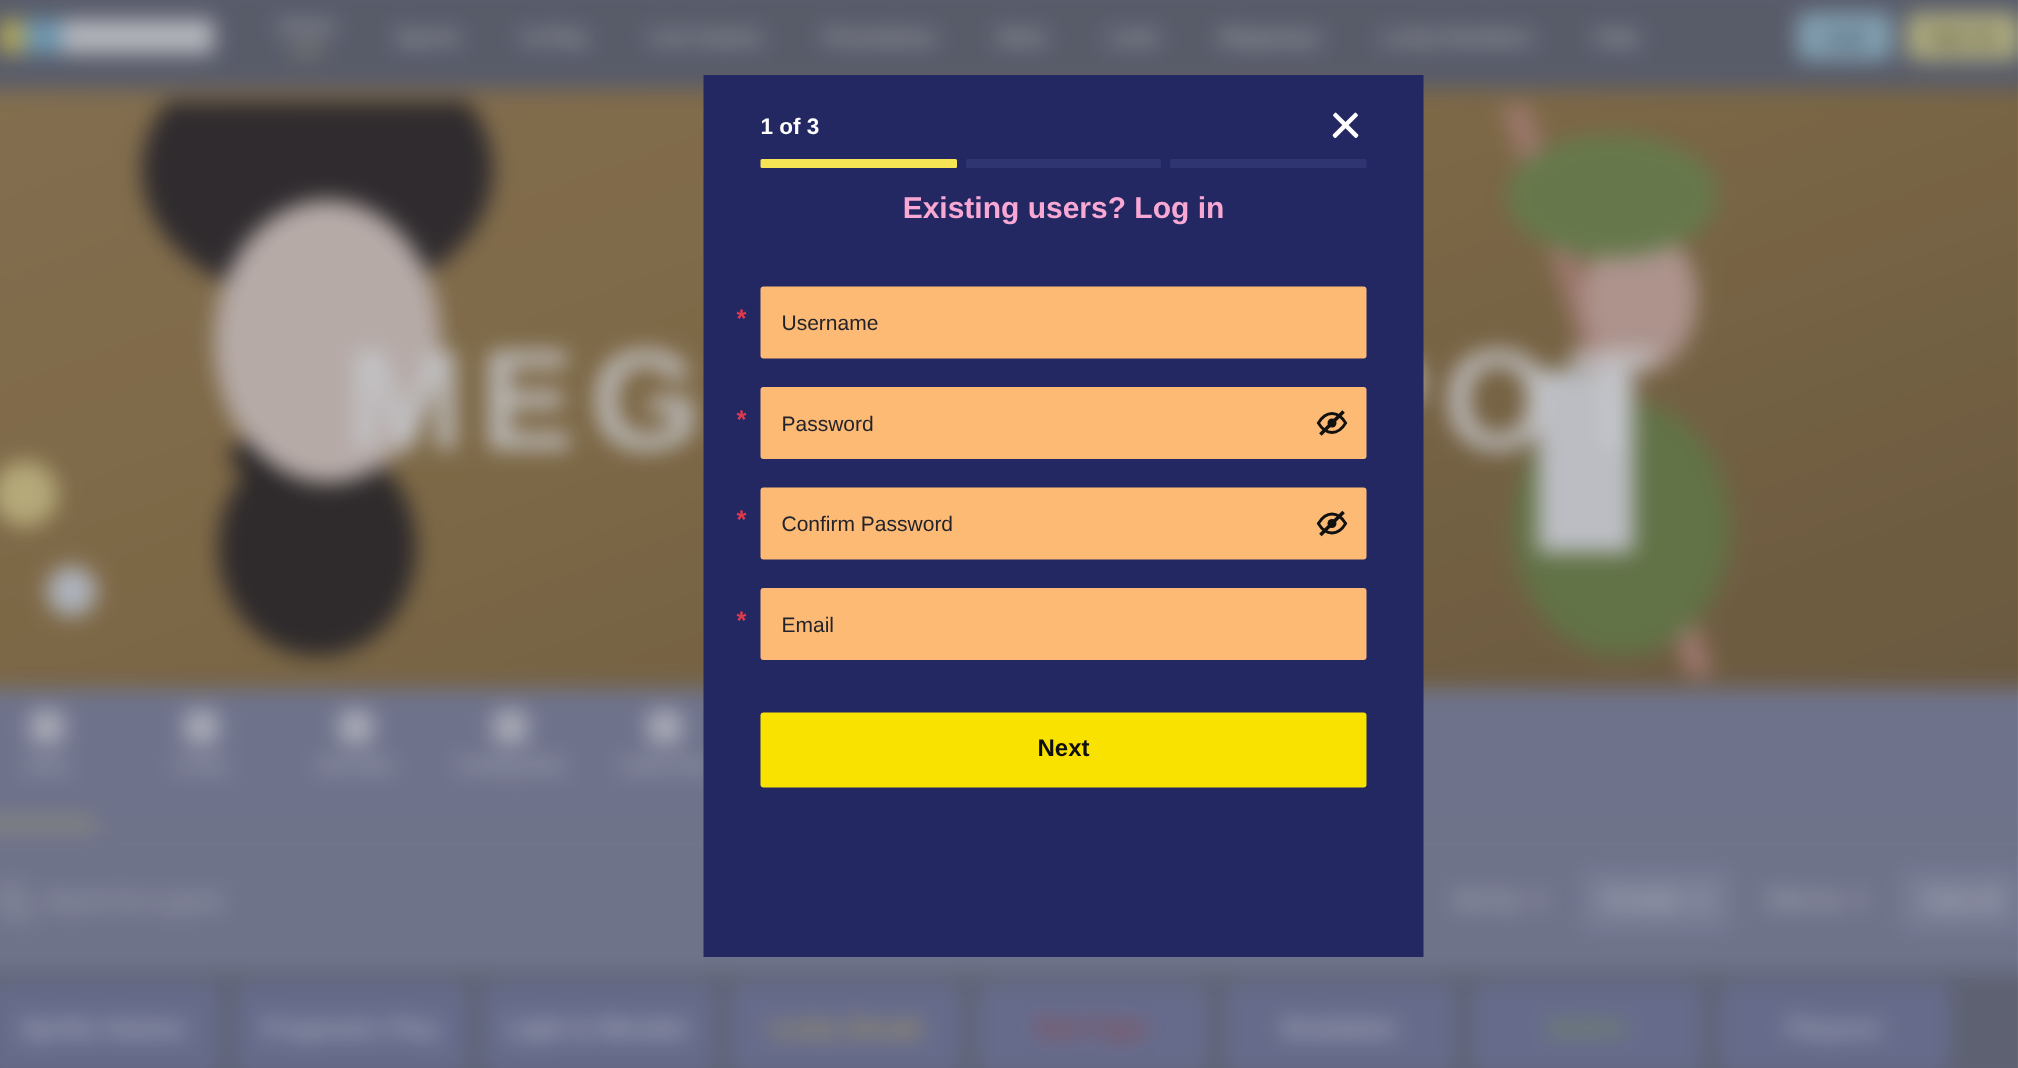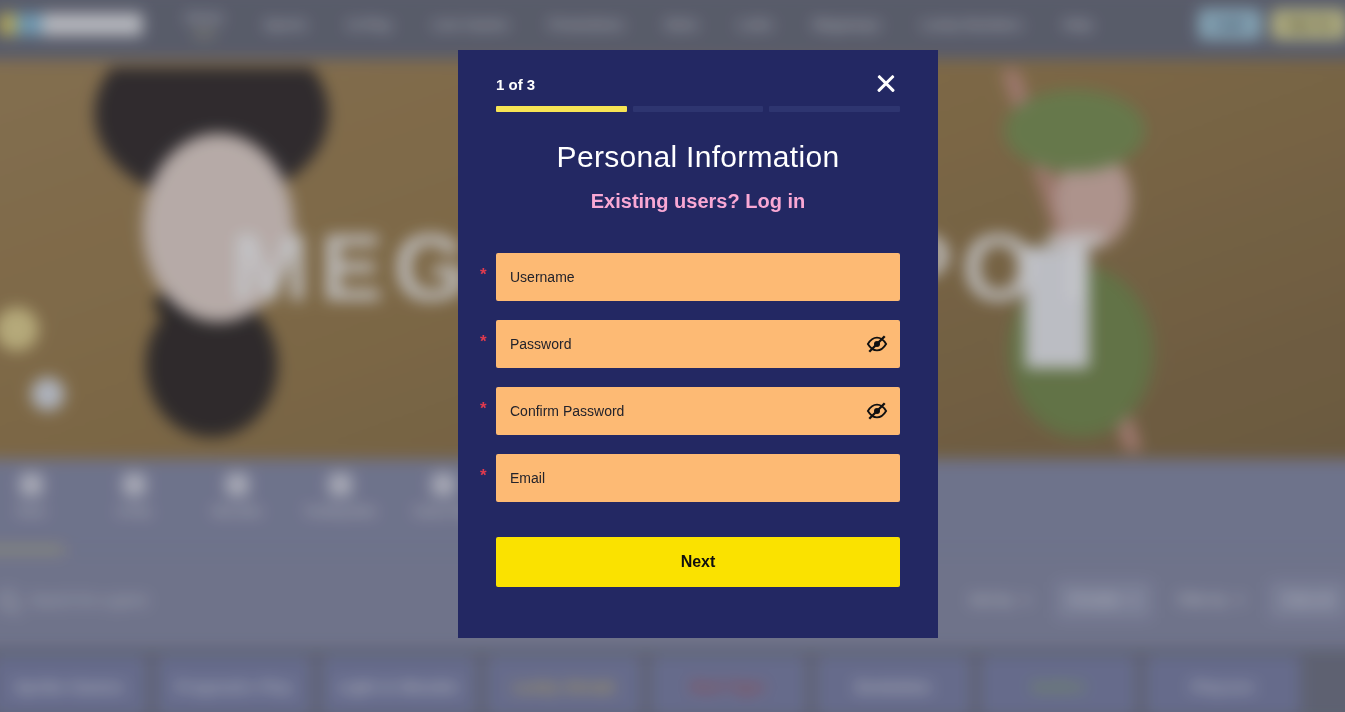--- a/index.html
+++ b/index.html
@@ -135,21 +135,21 @@
   }
 
   
   #overlay {
     position: absolute; inset: 0; background: rgba(30,33,56,0.18);
   }
 
   
   #signup-modal {
     position: absolute;
-    left: 458px; top: 50px; width: 480px; height: 588px;
+    left: 469px; top: 50px; width: 480px; height: 588px;
     background: #232863;
     display: flex; flex-direction: column;
     padding: 0 38px;
   }
   .modal-topbar {
     display: flex; align-items: center; justify-content: space-between;
     height: 40px; margin-top: 14px;
   }
   .step-counter { color: #ffffff; font-size: 15px; font-weight: 700; }
   .close-btn {
@@ -303,21 +303,20 @@
     <div class="step-counter">1 of 3</div>
     <button class="close-btn" aria-label="Close"></button>
   </div>
 
   <div class="progress-track">
     <div class="progress-seg filled"></div>
     <div class="progress-seg"></div>
     <div class="progress-seg"></div>
   </div>
 
-  <div class="modal-title">Personal Information</div>
   <div class="modal-subtitle">Existing users? Log in</div>
 
   <div class="form-area">
 
     <div class="field-row">
       <span class="req-star">*</span>
       <input class="field-input" type="text" placeholder="Username" style="">
     </div>
 
     <div class="field-row">

